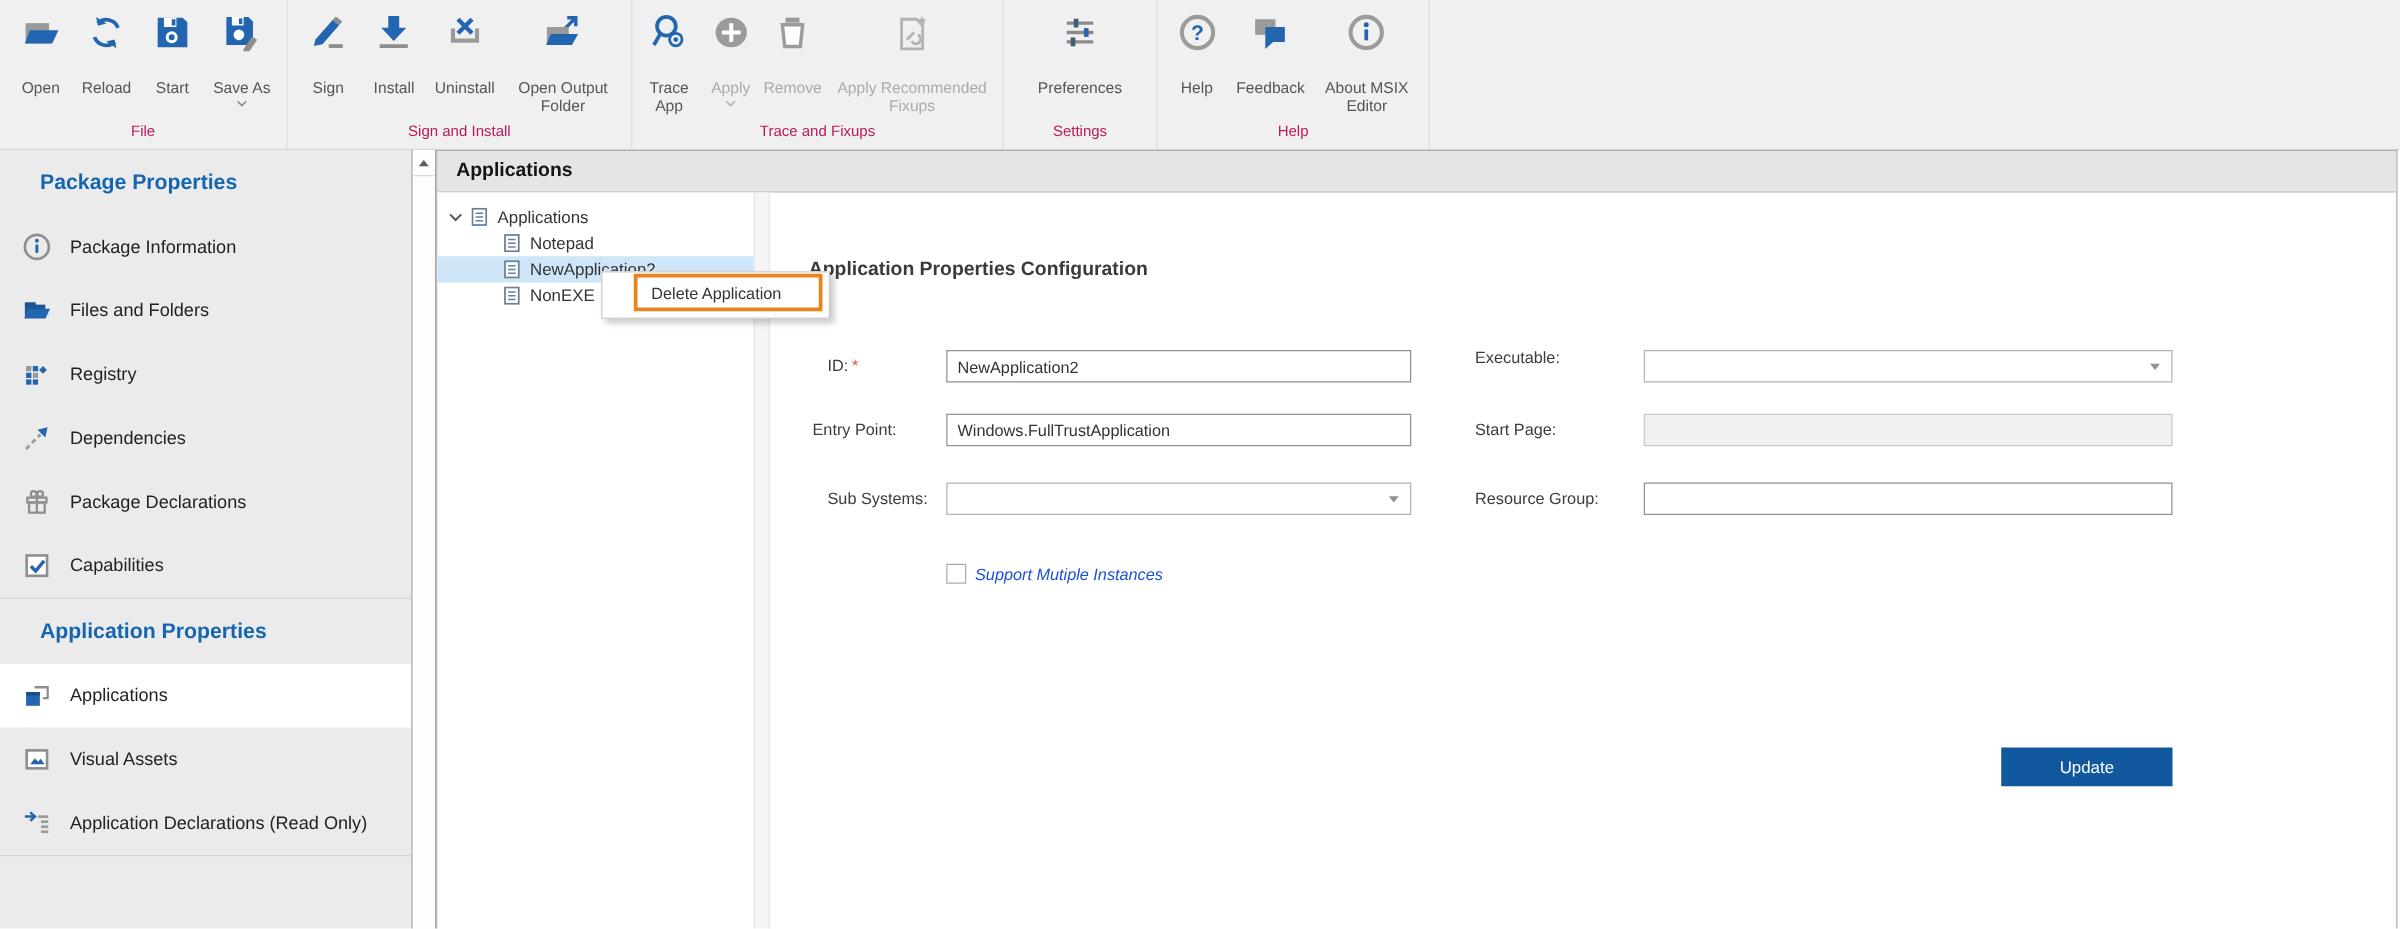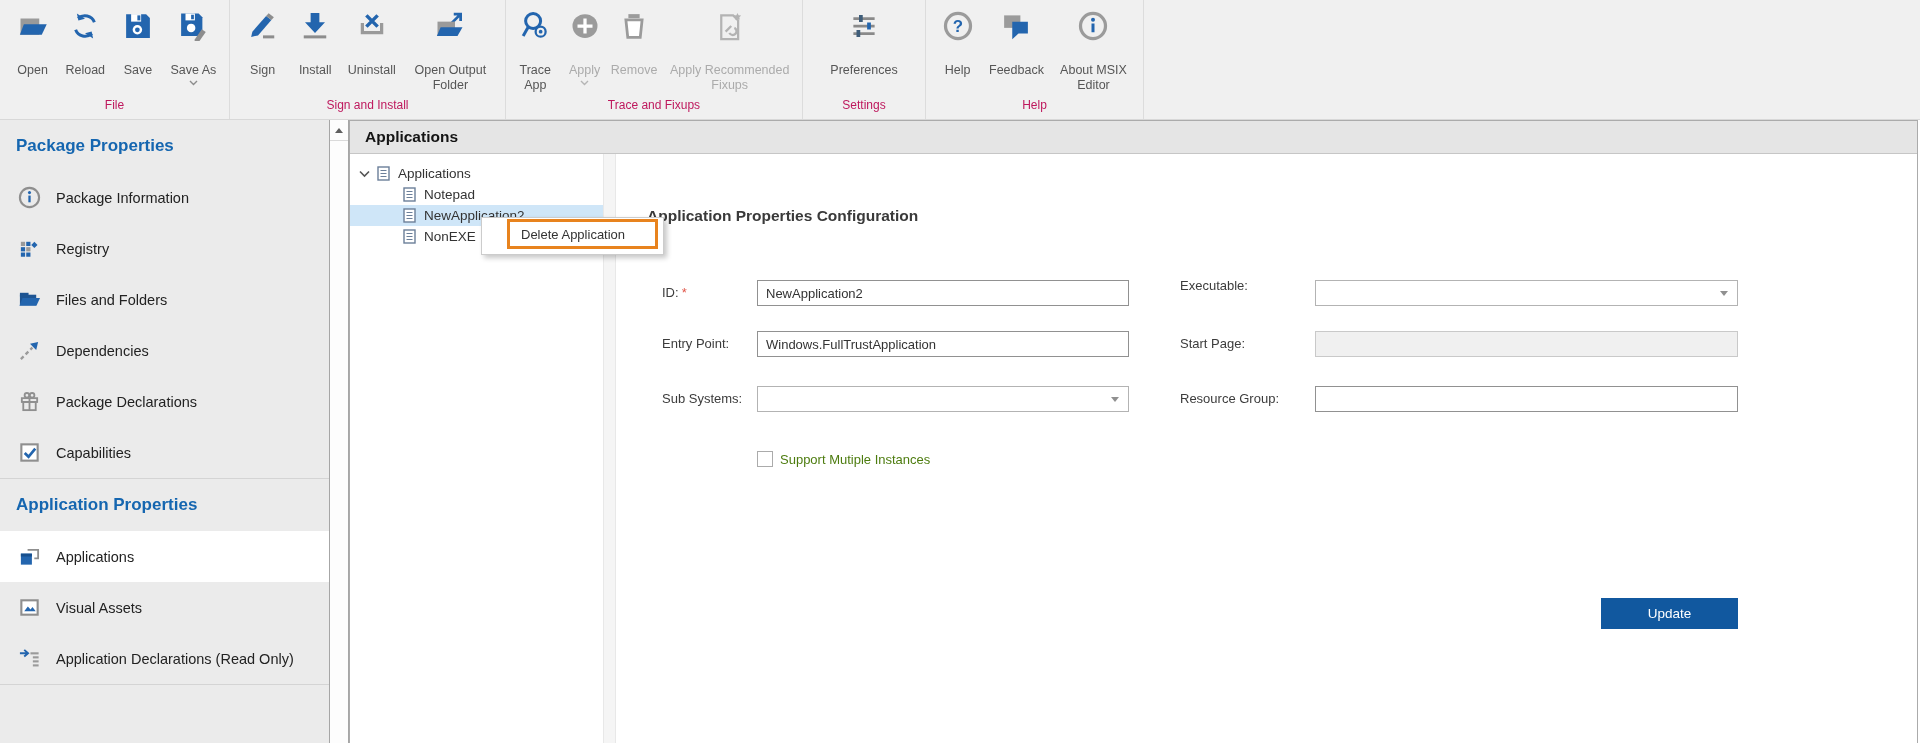--- a/index.html
+++ b/index.html
@@ -16,21 +16,21 @@
   .rbtn { display:flex; flex-direction:column; align-items:center; min-width:44px; padding:0 2px; cursor:default; }
   .ricon { height:38px; display:flex; align-items:center; justify-content:center; }
   .rlabel { font-size:12.5px; color:#565656; text-align:center; line-height:1.18; margin-top:18px; }
   .rbtn.disabled .rlabel { color:#ababab; }
   .chev { margin-top:2px; height:6px; display:flex; align-items:center; }
   .glabel { height:23px; line-height:19px; text-align:center; font-size:12px; color:#be185d; }
   .w84{max-width:88px}.w130{max-width:136px}.w78{max-width:80px}.w48{max-width:50px}
 
   
   .sidebar { position:absolute; left:0; top:120px; width:330px; height:623px; background:#ebebeb; }
-  .shead { height:52px; display:flex; align-items:center; padding-left:16px;
+  .shead { height:52px; display:flex; align-items:center; padding-left:32px;
            font-size:17px; font-weight:bold; color:#1566b0; }
   .sitem { height:51px; display:flex; align-items:center; padding-left:17px;
            font-size:14.5px; color:#222; cursor:default; }
   .sitem.selected { background:#ffffff; }
   .sicon { width:24px; height:24px; margin-right:15px; display:flex; align-items:center; justify-content:center; flex:none; }
   .sdivider { height:1px; background:#d4d4d4; }
 
   
   .vscroll { position:absolute; left:329px; top:120px; width:20px; height:623px;
              background:#fdfdfd; border-left:1px solid #a6a6a6; border-right:1px solid #a6a6a6; }
@@ -63,21 +63,21 @@
   .req { color:#e1574a; margin-left:3px; }
   .tinput { position:absolute; height:26px; border:1px solid #919191; background:#fff;
             font-family:"Liberation Sans",sans-serif; font-size:13px; color:#333; padding:0 8px; }
   .tinput:disabled { background:#f0f0f0; border-color:#c9c9c9; }
   .combo { position:absolute; height:26px; border:1px solid #b3b3b3; background:#fff;
            display:flex; align-items:center; justify-content:flex-end; padding-right:9px; }
   .combo-arrow { width:0; height:0; border-left:4px solid transparent; border-right:4px solid transparent;
            border-top:5px solid #909090; }
   .cb-row { position:absolute; display:flex; align-items:center; }
   .cb-box { width:16px; height:16px; border:1px solid #ababab; background:#fff; }
-  .cb-label { margin-left:7px; font-size:13px; color:#4d7c0f; }
+  .cb-label { margin-left:7px; font-size:13px; color:#1d4ed8;font-style:italic; }
   .update-btn { position:absolute; left:1251px; top:477px; width:137px; height:31px;
            background:#11589f; color:#fff; font-size:13.5px; display:flex; align-items:center;
            justify-content:center; cursor:default; }
 
   
   .ctxmenu { position:absolute; left:481px; top:217px; width:183px; height:38px; background:#fff;
              border:1px solid #cccccc; box-shadow:3px 3px 5px rgba(0,0,0,0.22); z-index:50; }
   .ctxitem { position:absolute; left:25px; top:1px; right:5px; bottom:5px;
              border:3px solid #e8831e; display:flex; align-items:center; padding-left:11px;
              font-size:13px; color:#333; background:#fff; cursor:default; white-space:nowrap; }
@@ -114,21 +114,21 @@
         <div class="rbtn">
           <span class="ricon">
             <svg width="30" height="30" viewBox="0 0 24 24">
                 <path d="M2.5 2.5h16l3 3v16h-19z" fill="#2365ae"></path>
                 <rect x="6.5" y="2.5" width="8" height="6" fill="#fff"></rect>
                 <rect x="11.5" y="3.5" width="2.4" height="4" fill="#2365ae"></rect>
                 <circle cx="11.5" cy="15" r="3.8" fill="#fff"></circle>
                 <circle cx="11.5" cy="15" r="1.9" fill="#2365ae"></circle>
               </svg>
           </span>
-          <span class="rlabel">Save</span>
+          <span class="rlabel">Start</span>
         </div>
         <div class="rbtn">
           <span class="ricon">
             <svg width="30" height="30" viewBox="0 0 24 24">
                 <path d="M2.5 2h14l3 3v15h-17z" fill="#2365ae"></path>
                 <rect x="6" y="2" width="7.5" height="5.5" fill="#fff"></rect>
                 <rect x="10.5" y="3" width="2.2" height="3.6" fill="#2365ae"></rect>
                 <circle cx="10.5" cy="13.5" r="3.4" fill="#fff"></circle>
                 <path d="M13.5 22.5l5.5-8 3.2 2.2-5.5 8-3.8 1z" fill="#8d8d8d"></path>
               </svg>
@@ -295,44 +295,44 @@
 
     <div class="sitem">
       <span class="sicon">
         <svg width="23" height="23" viewBox="0 0 24 24">
             <circle cx="12" cy="12" r="10" fill="none" stroke="#8f8f8f" stroke-width="2.2"></circle>
             <rect x="10.8" y="10" width="2.4" height="7" fill="#2365ae"></rect>
             <circle cx="12" cy="6.9" r="1.6" fill="#2365ae"></circle>
           </svg>
       </span>
       <span>Package Information</span>
+    </div>
+    <div class="sitem">
+      <span class="sicon">
+        <svg width="23" height="23" viewBox="0 0 24 24">
+            <rect x="2" y="5" width="9" height="4" fill="#1d5492"></rect>
+            <rect x="2" y="7" width="17" height="11" fill="#1d5492"></rect>
+            <path d="M1.5 18.5l3.2-8H23l-3.8 8z" fill="#2365ae"></path>
+          </svg>
+      </span>
+      <span>Files and Folders</span>
     </div>
     <div class="sitem">
       <span class="sicon">
         <svg width="23" height="23" viewBox="0 0 24 24">
             <rect x="3" y="5" width="4.4" height="4.4" fill="#9a9a9a"></rect>
             <rect x="8.6" y="5" width="4.4" height="4.4" fill="#2365ae"></rect>
             <rect x="3" y="10.6" width="4.4" height="4.4" fill="#2365ae"></rect>
             <rect x="8.6" y="10.6" width="4.4" height="4.4" fill="#9a9a9a"></rect>
             <rect x="3" y="16.2" width="4.4" height="4.4" fill="#2365ae"></rect>
             <rect x="8.6" y="16.2" width="4.4" height="4.4" fill="#2365ae"></rect>
             <rect x="14.8" y="6" width="4.6" height="4.6" transform="rotate(45 17.1 8.3)" fill="#2365ae"></rect>
           </svg>
       </span>
       <span>Registry</span>
-    </div>
-    <div class="sitem">
-      <span class="sicon">
-        <svg width="23" height="23" viewBox="0 0 24 24">
-            <rect x="2" y="5" width="9" height="4" fill="#1d5492"></rect>
-            <rect x="2" y="7" width="17" height="11" fill="#1d5492"></rect>
-            <path d="M1.5 18.5l3.2-8H23l-3.8 8z" fill="#2365ae"></path>
-          </svg>
-      </span>
-      <span>Files and Folders</span>
     </div>
     <div class="sitem">
       <span class="sicon">
         <svg width="23" height="23" viewBox="0 0 24 24">
             <path d="M3 21L15 9" stroke="#9a9a9a" stroke-width="2.4" stroke-dasharray="4 3" fill="none"></path>
             <path d="M21 3l-8.5 2 6.5 6.5z" fill="#2365ae"></path>
           </svg>
       </span>
       <span>Dependencies</span>
     </div>
@@ -457,21 +457,21 @@
     <div class="flabel" style="left:312px; top:159px;">
       <span>ID:</span><span class="req">*</span>
     </div>
     <input class="tinput" style="left: 407px; top: 159px; width: 372px;" value="NewApplication2">
 
     <div class="flabel" style="left:830px; top:152px;">Executable:</div>
     <div class="combo" style="left:965px; top:159px; width:423px;">
       <span class="combo-arrow"></span>
     </div>
 
-    <div class="flabel" style="left:312px; top:210px;">Entry Point:</div>
+    <div class="flabel" style="left:300px; top:210px;">Entry Point:</div>
     <input class="tinput" style="left: 407px; top: 210px; width: 372px;" value="Windows.FullTrustApplication">
 
     <div class="flabel" style="left:830px; top:210px;">Start Page:</div>
     <input class="tinput" style="left: 965px; top: 210px; width: 423px;" disabled="">
 
     <div class="flabel" style="left:312px; top:265px;">Sub Systems:</div>
     <div class="combo" style="left:407px; top:265px; width:372px;">
       <span class="combo-arrow"></span>
     </div>
 

